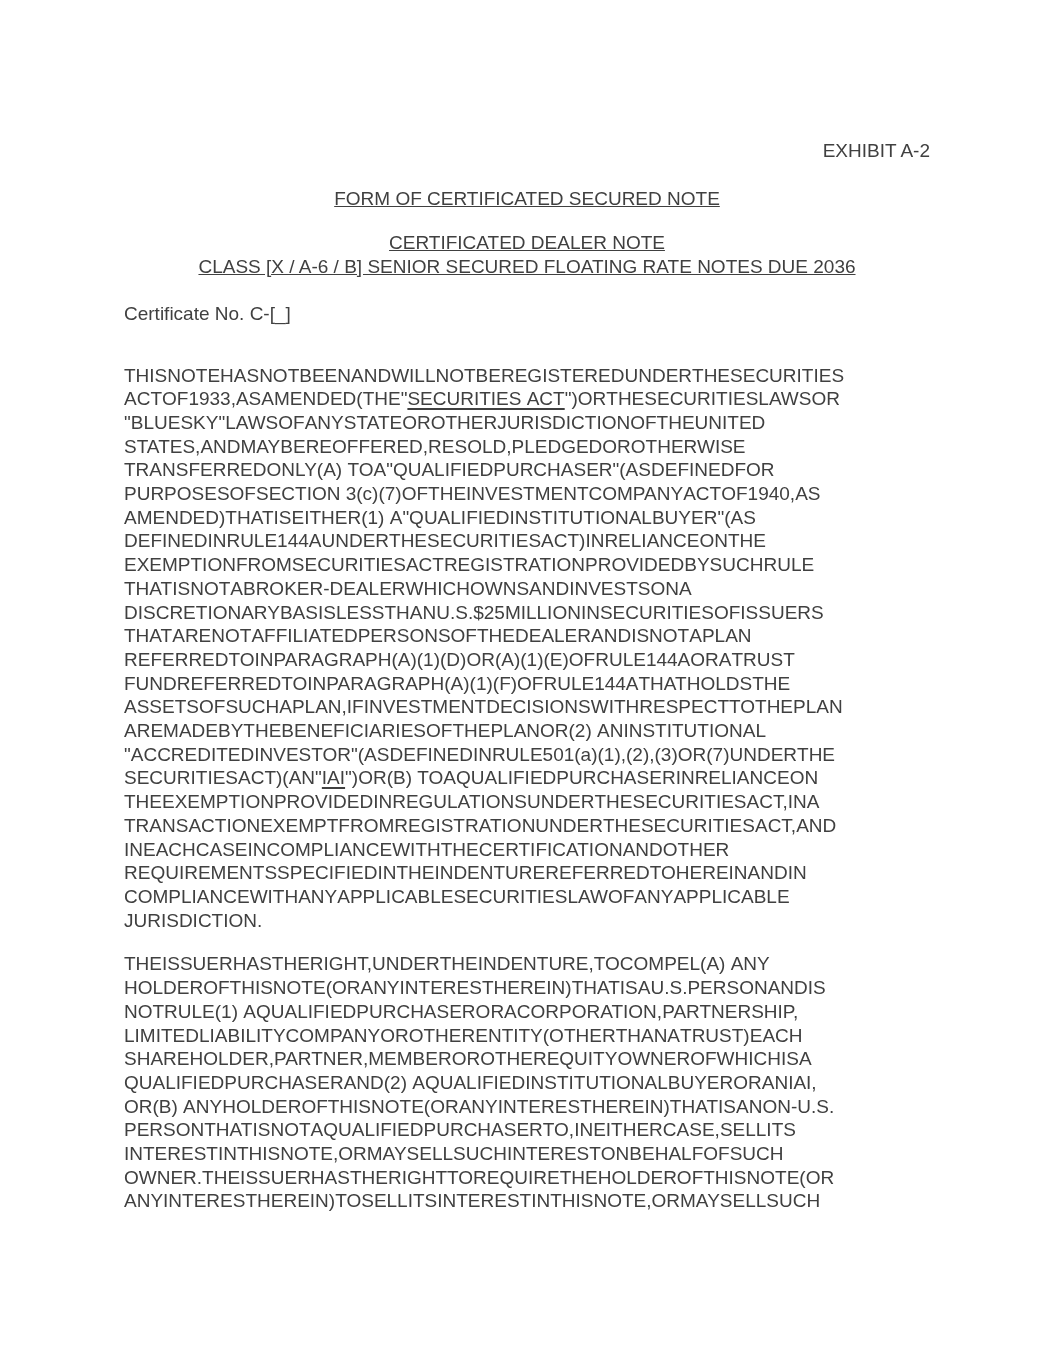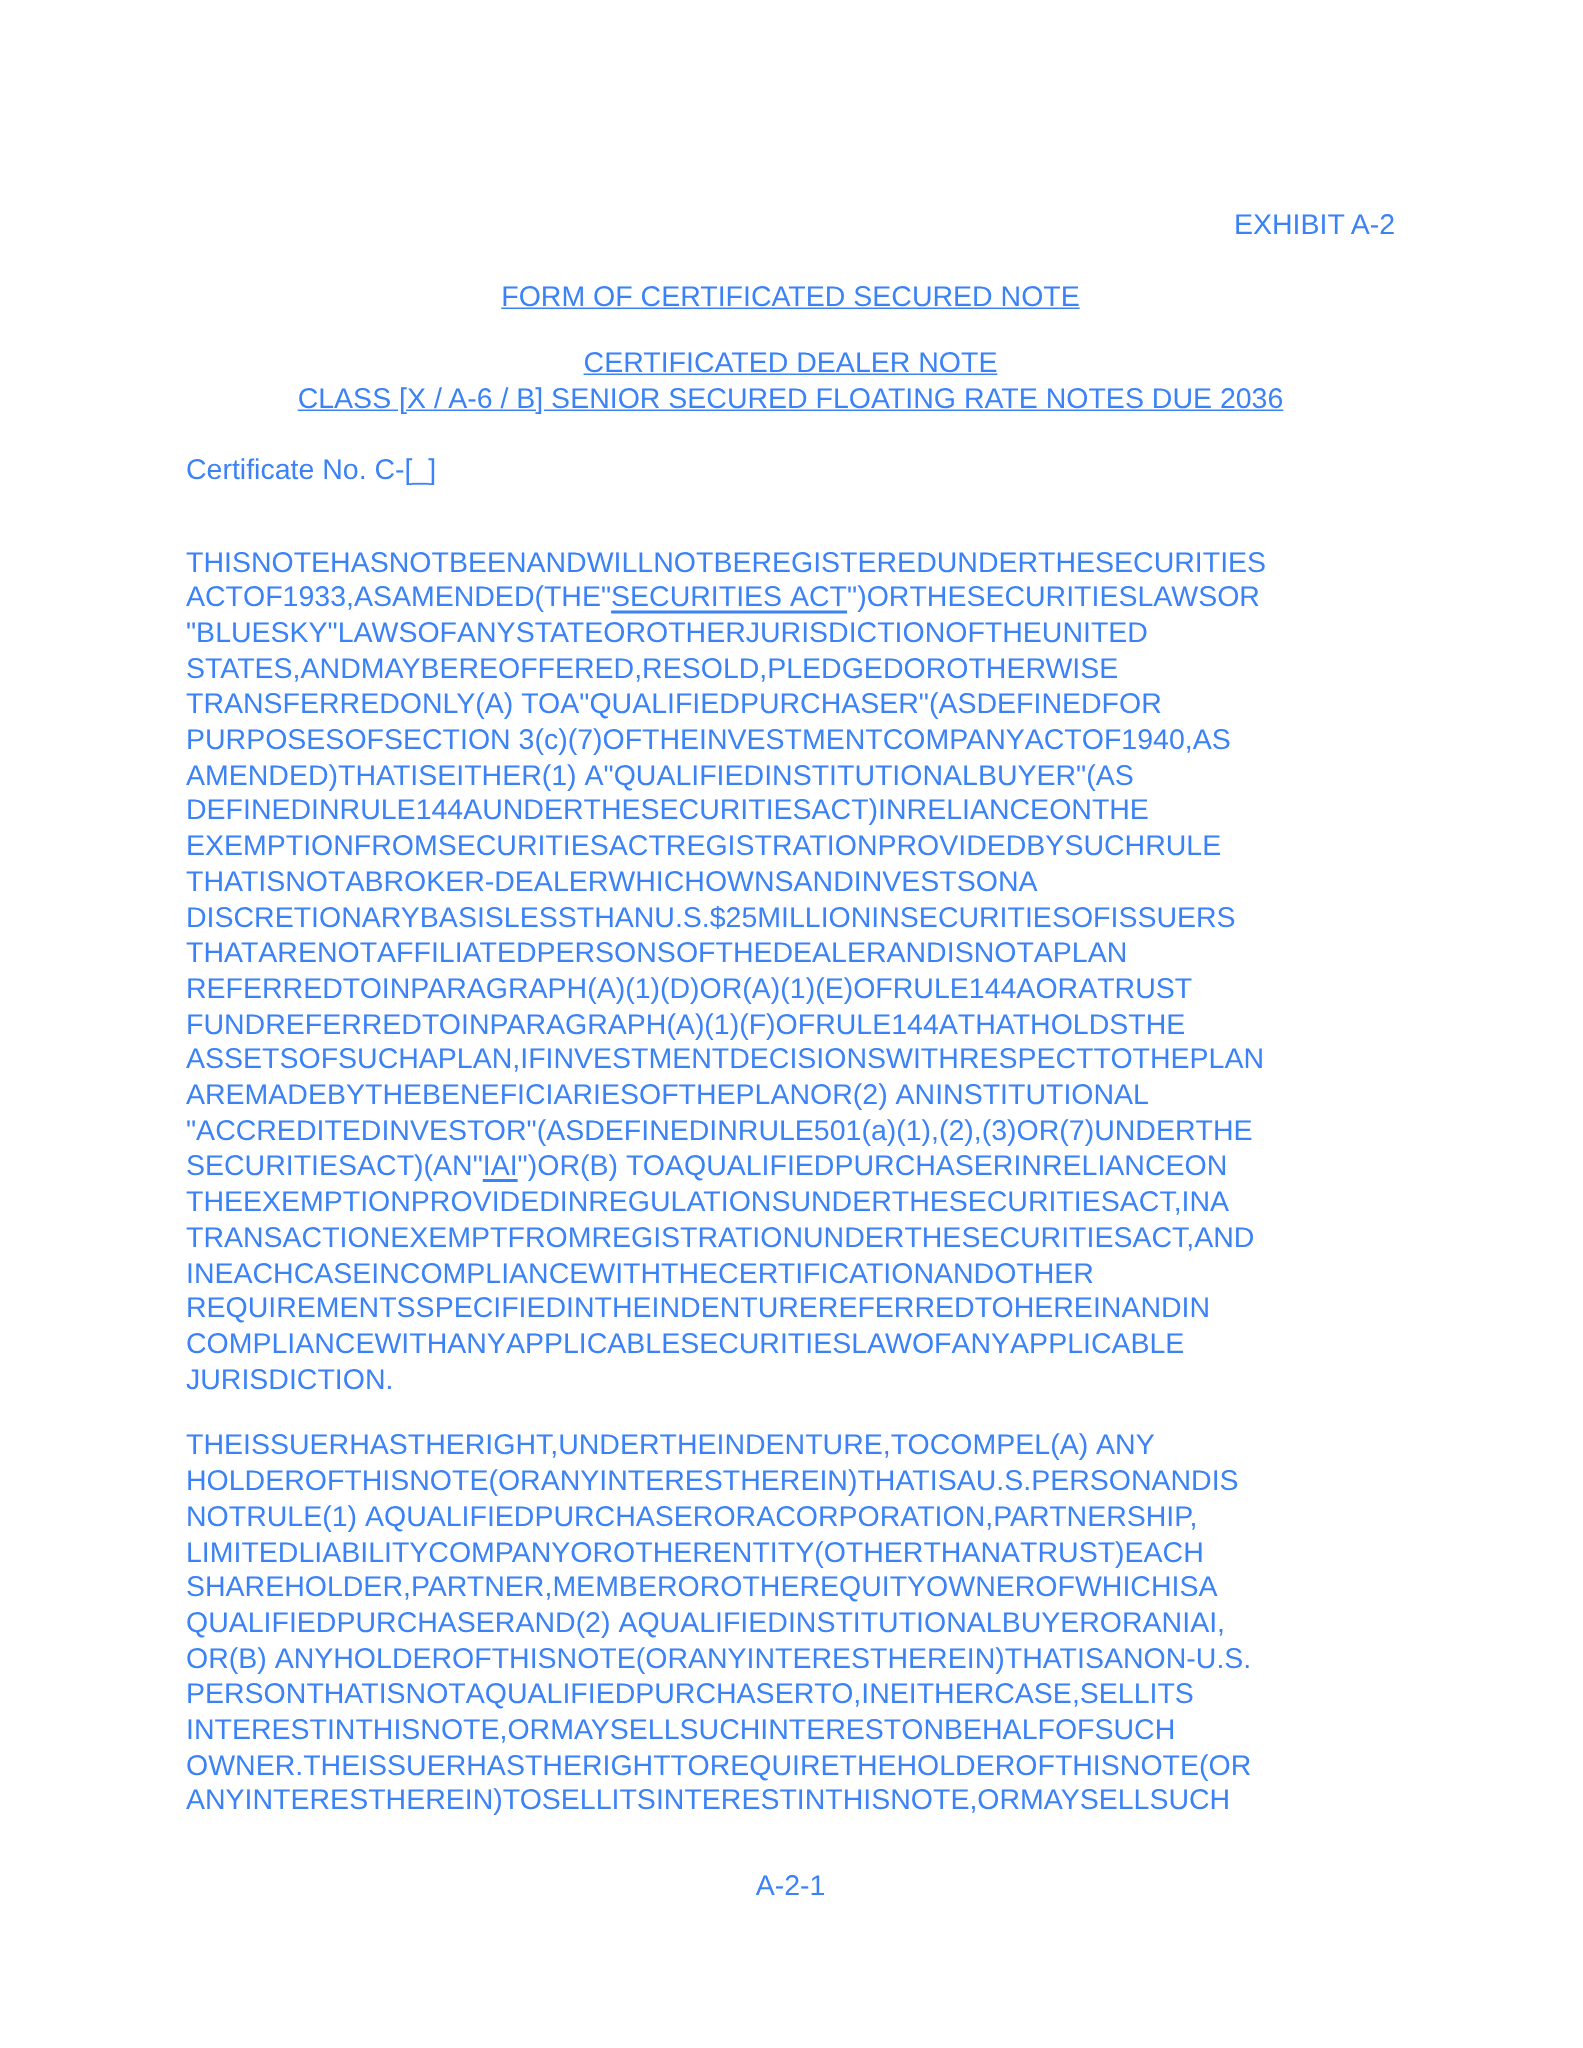--- a/index.html
+++ b/index.html
@@ -32,21 +32,21 @@
     text-decoration: underline;
     text-decoration-thickness: 1.5px;
     text-underline-offset: 3px;
   }
   .para1 { margin-bottom: 20px; }
   .footer { text-align: center; margin-top: 33px; }
 </style>
 </head>
 <body style="background: rgb(255, 255, 255);">
 
-<div class="page" style="color: #3b82f6; background: rgb(255, 255, 255);">
+<div class="page" style="color: #404040; background: rgb(255, 255, 255);">
   <div class="exhibit">EXHIBIT A-2</div>
 
   <div class="center title">FORM OF CERTIFICATED SECURED NOTE</div>
 
   <div class="center note-heading">
     <div>CERTIFICATED DEALER NOTE</div>
     <div>CLASS [X / A-6 / B] SENIOR SECURED FLOATING RATE NOTES DUE 2036</div>
   </div>
 
   <div class="cert-no">Certificate No. C-[_]</div>
@@ -508,14 +508,13 @@
         <span class="w"><span>IN</span></span>
         <span class="w"><span>THIS</span></span>
         <span class="w"><span>NOTE,</span></span>
         <span class="w"><span>OR</span></span>
         <span class="w"><span>MAY</span></span>
         <span class="w"><span>SELL</span></span>
         <span class="w"><span>SUCH</span></span>
       </div>
     </div>
 
-  <div class="footer">A-2-1</div>
 </div>
 
 </body></html>

